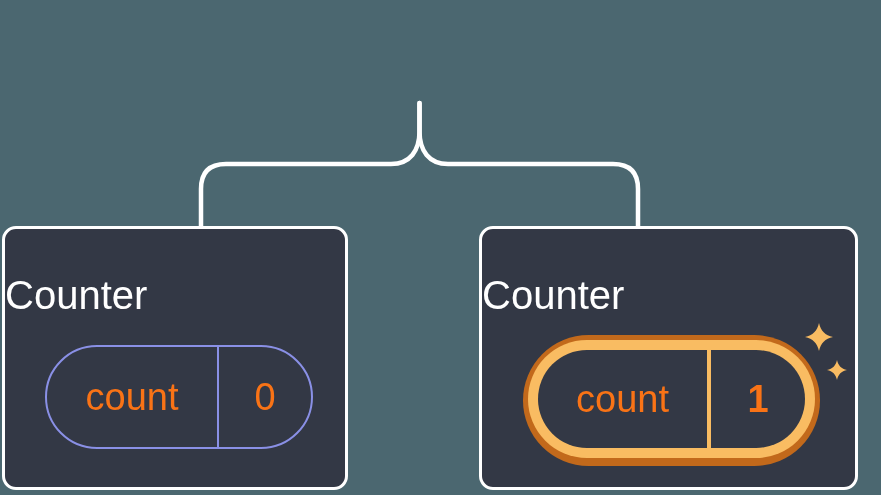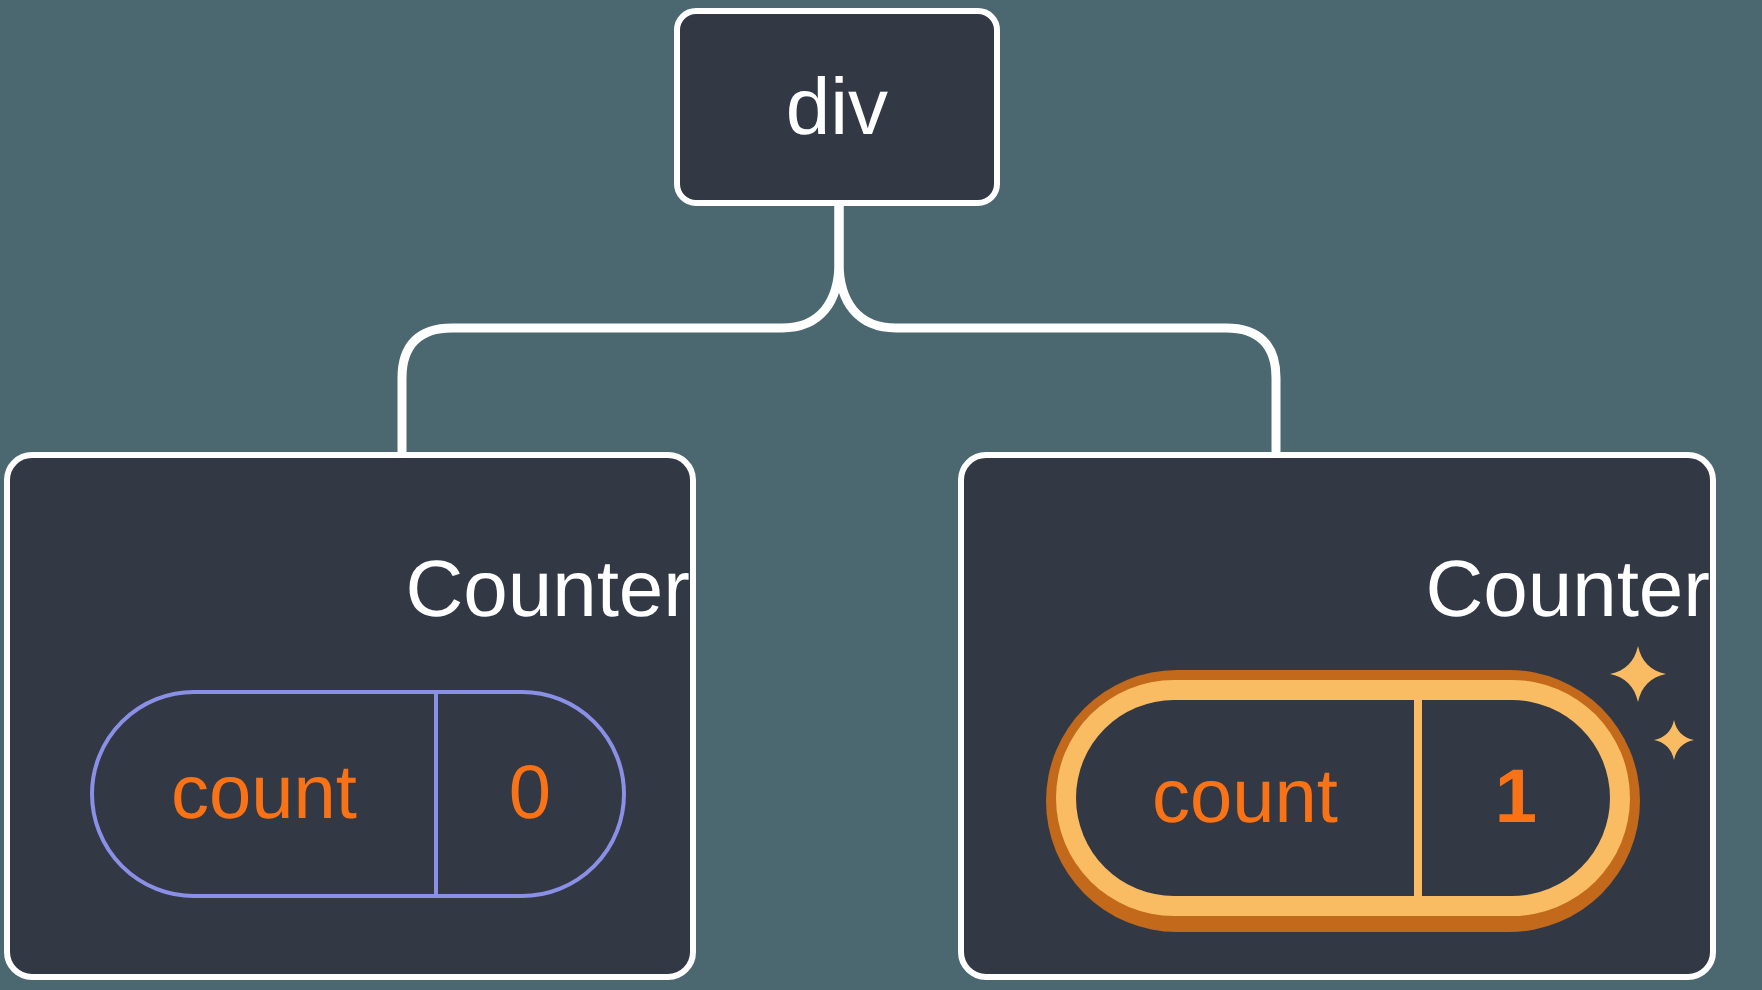--- a/index.html
+++ b/index.html
@@ -49,21 +49,21 @@
     border: 3px solid #ffffff;
     border-radius: 14px;
   }
   .card-left  { left: 2px;   width: 346px; }
   .card-right { left: 479px; width: 379px; }
   .card h2 {
     position: absolute;
     left: 0; top: 46px;
     width: 100%;
     margin: 0;
-    text-align: right;
+    text-align: left;
     color: #ffffff;
     font-size: 40px;
     font-weight: 400;
     line-height: 1;
   }
   
   .pill {
     position: absolute;
     left: 40px; top: 116px;
     width: 268px; height: 104px;
@@ -134,23 +134,20 @@
 </head>
 <body>
 
 <div class="stage">
 
   <svg class="connector" viewBox="0 0 881 495" xmlns="http://www.w3.org/2000/svg">
     <path d="M419.5 103 L419.5 131 C419.5 151 410 164 391 164 L226 164 C209.5 164 201 172.5 201 189 L201 227" fill="none" stroke="#ffffff" stroke-width="4.5" stroke-linecap="round" stroke-linejoin="round"></path>
     <path d="M419.5 103 L419.5 131 C419.5 151 429 164 448 164 L613 164 C629.5 164 638 172.5 638 189 L638 227" fill="none" stroke="#ffffff" stroke-width="4.5" stroke-linecap="round" stroke-linejoin="round"></path>
   </svg>
 
-  <div class="dom-node">
-    <span>div</span>
-  </div>
 
   <section class="card card-left">
     <h2>Counter</h2>
     <div class="pill">
       <div class="seg-label">
         <span class="state-text">count</span>
       </div>
       <div class="seg-value">
         <span class="state-text">0</span>
       </div>

